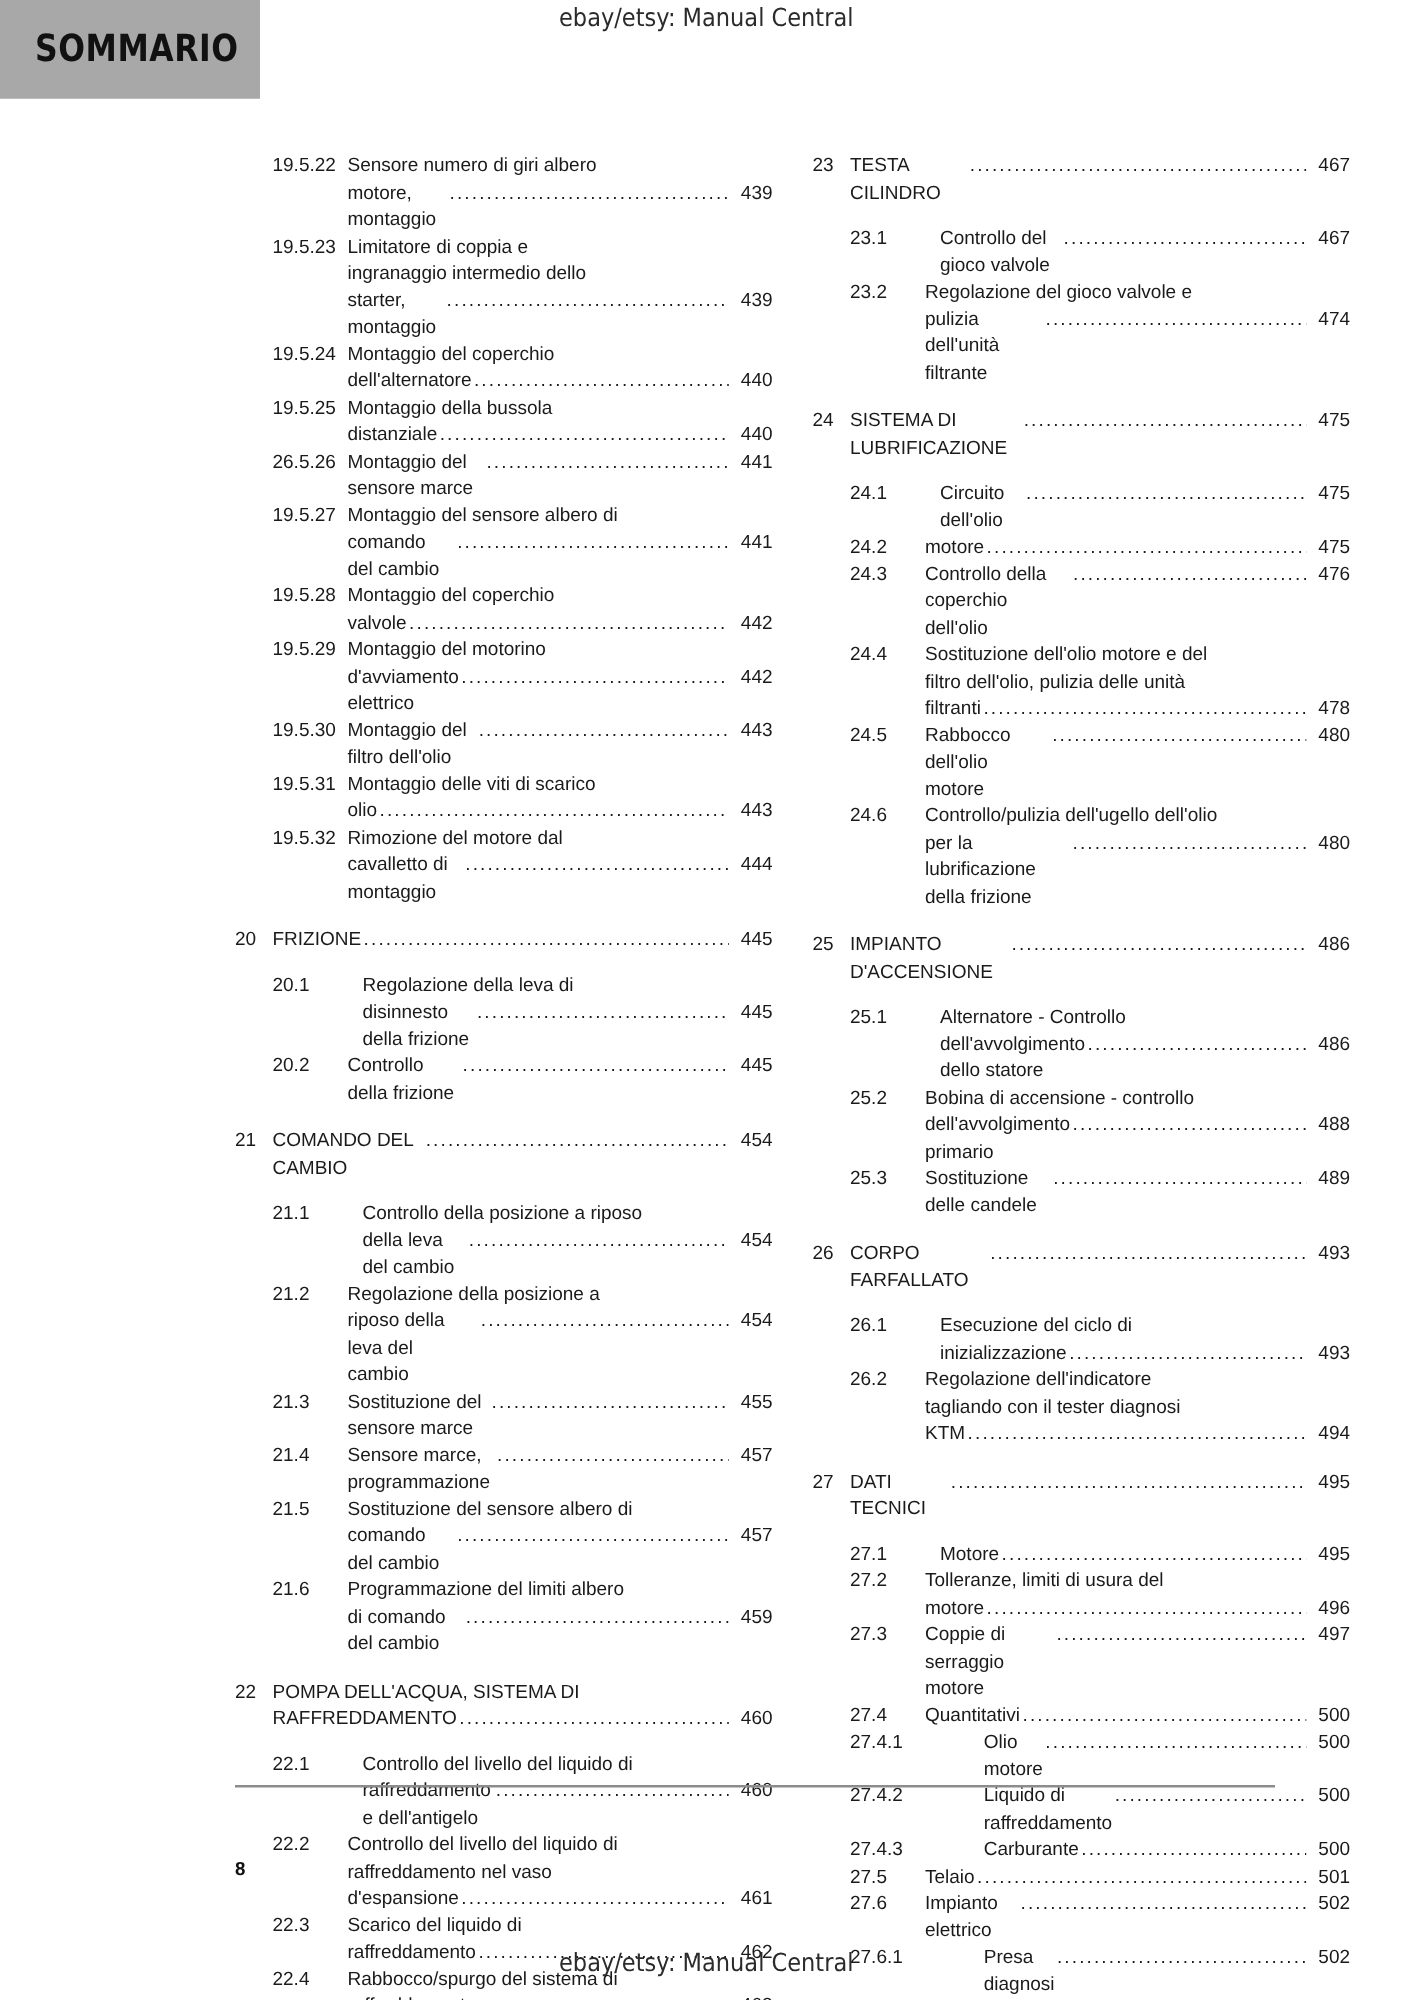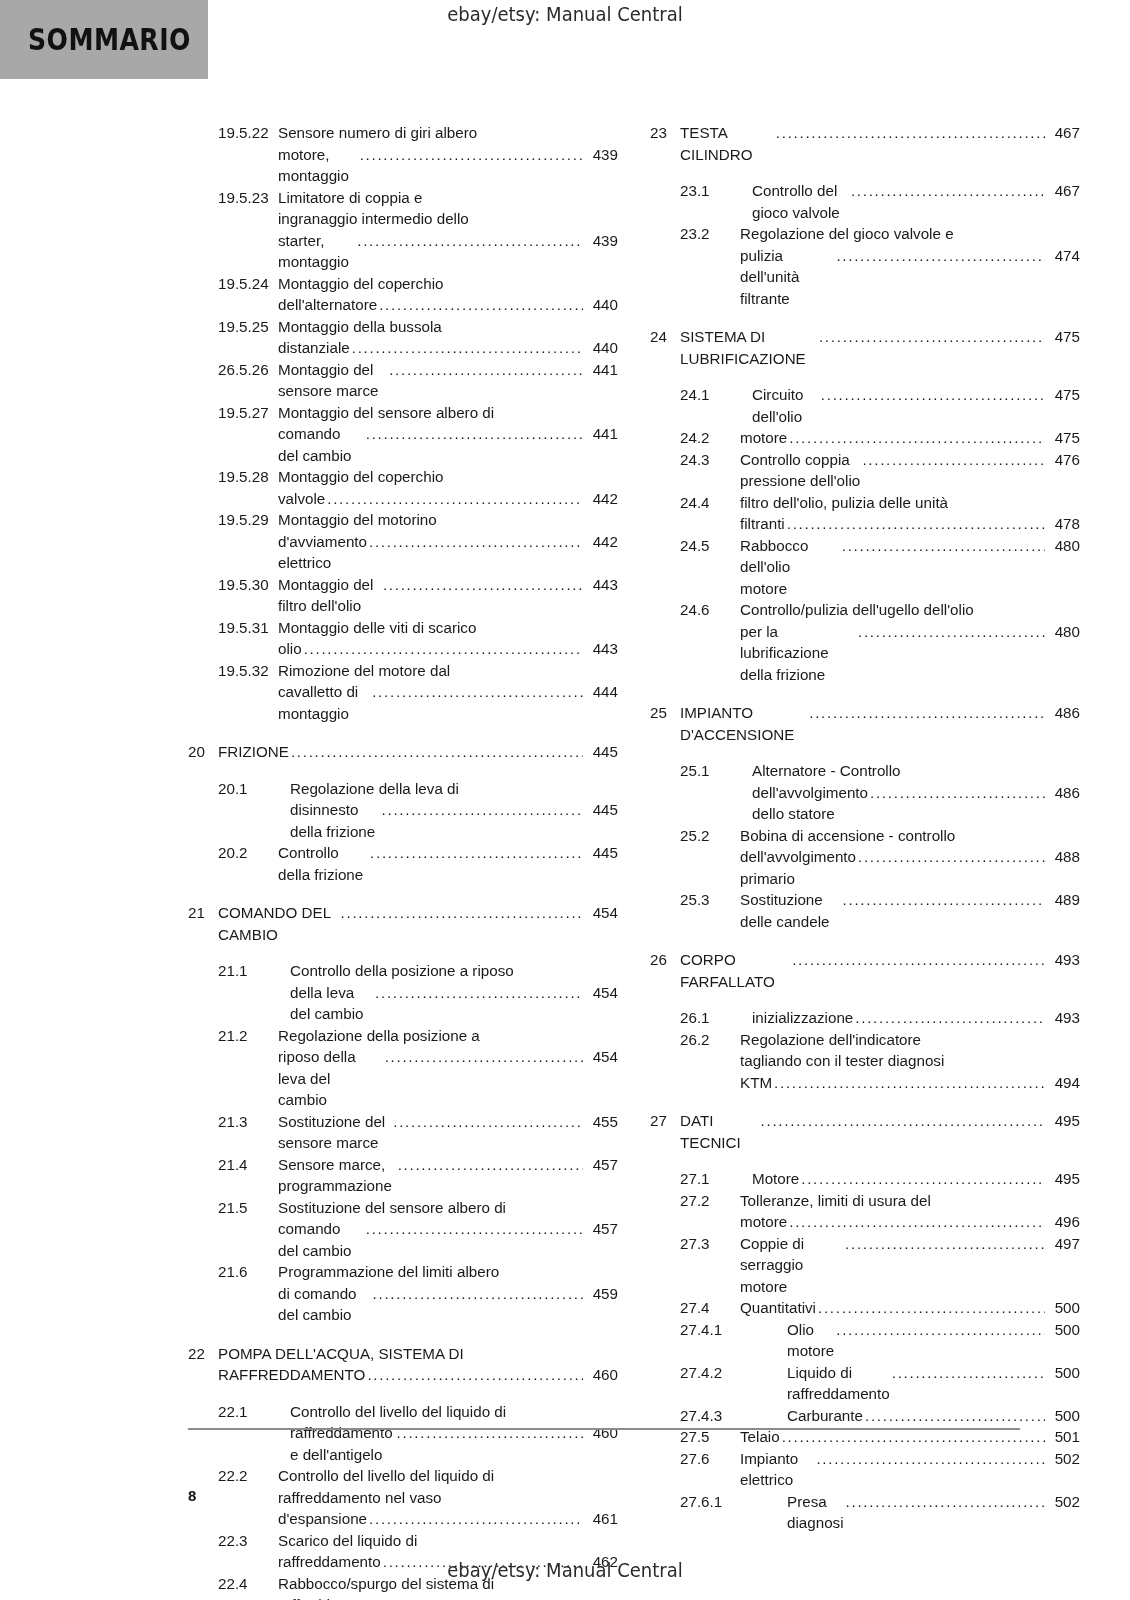--- a/index.html
+++ b/index.html
@@ -538,29 +538,32 @@
             <span class="ttext">motore</span>
             <span class="leader">............................................................</span>
             <span class="pg">475</span>
           </div>
         </div>
       </div>
       <div class="entry sub">
         <div class="num">24.3</div>
         <div class="body">
           <div class="titleline">
-            <span class="ttext">Controllo coppia pressione dell'olio</span>
+            <span class="ttext">Controllo della coperchio dell'olio</span>
             <span class="leader">............................................................</span>
             <span class="pg">476</span>
           </div>
         </div>
       </div>
       <div class="entry sub">
         <div class="num">24.4</div>
         <div class="body">
+          <div class="titleline noleader">
+            <span class="ttext">Sostituzione dell'olio motore e del</span>
+          </div>
           <div class="titleline noleader">
             <span class="ttext">filtro dell'olio, pulizia delle unità</span>
           </div>
           <div class="titleline">
             <span class="ttext">filtranti</span>
             <span class="leader">............................................................</span>
             <span class="pg">478</span>
           </div>
         </div>
       </div>
@@ -639,20 +642,23 @@
           <div class="titleline">
             <span class="ttext">CORPO FARFALLATO</span>
             <span class="leader">............................................................</span>
             <span class="pg">493</span>
           </div>
         </div>
       </div>
       <div class="entry sub first-sub">
         <div class="num">26.1</div>
         <div class="body">
+          <div class="titleline noleader">
+            <span class="ttext">Esecuzione del ciclo di</span>
+          </div>
           <div class="titleline">
             <span class="ttext">inizializzazione</span>
             <span class="leader">............................................................</span>
             <span class="pg">493</span>
           </div>
         </div>
       </div>
       <div class="entry sub">
         <div class="num">26.2</div>
         <div class="body">

